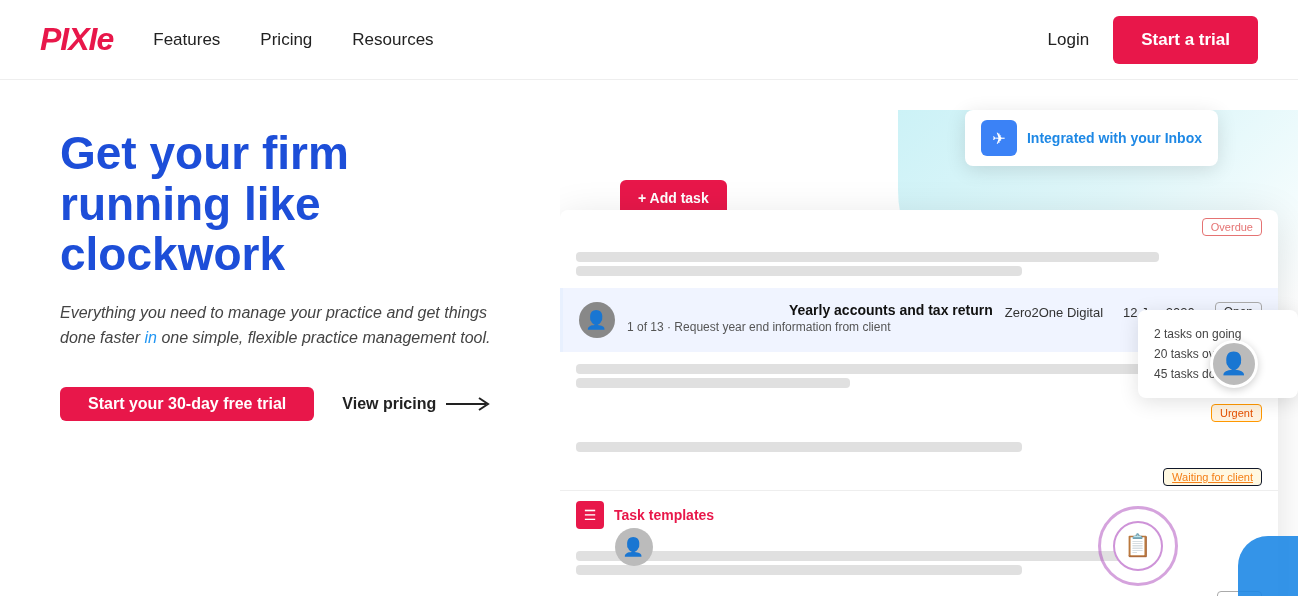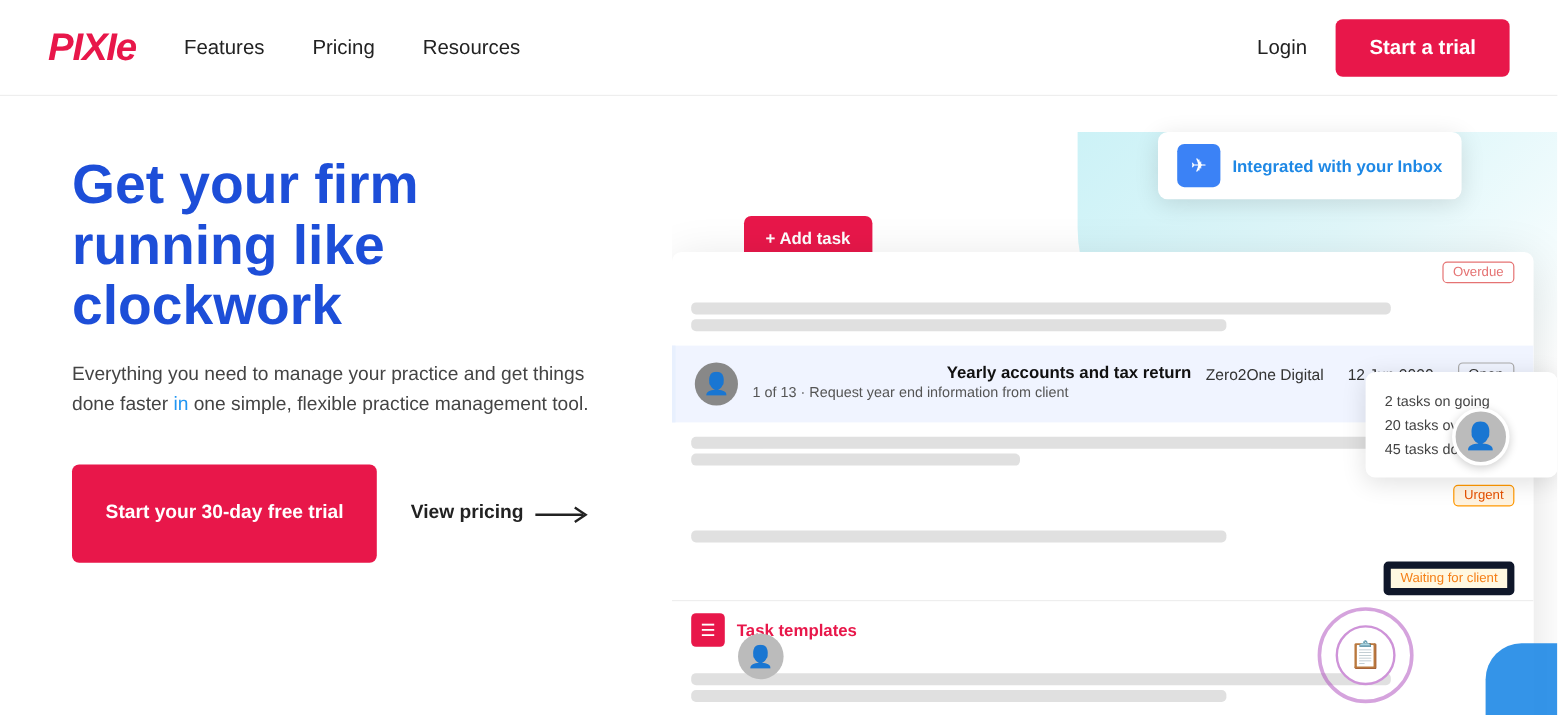--- a/index.html
+++ b/index.html
@@ -29,30 +29,30 @@
       flex-shrink: 0;
     }
     .eyebrow {
       font-size: 11px; font-weight: 700; color: #e8174a; letter-spacing: 1.5px;
       text-transform: uppercase; margin-bottom: 16px;
     }
     .headline {
       font-size: 46px; font-weight: 900; color: #1d4ed8; line-height: 1.1; margin-bottom: 20px;
     }
     .subtext {
-      font-size: 16px; color: #444; line-height: 1.6; margin-bottom: 36px; max-width: 460px;
+      font-size: 16px; color: #444; line-height: 1.6; margin-bottom: 36px; max-width: 460px; font-style: italic;
     }
     .subtext .highlight { color: #2196f3; }
     .cta-row { display: flex; align-items: center; gap: 28px; }
     .free-trial-btn {
       background: #e8174a; color: #fff; border: none; border-radius: 6px;
-      padding: 32px 28px; font-size: 16px; font-weight: 700; cursor: pointer; white-space: nowrap;
+      padding: 8px 28px; font-size: 16px; font-weight: 700; cursor: pointer; white-space: nowrap;
     }
     .view-pricing-link {
-      display: flex; align-items: flex-end; gap: 10px;
+      display: flex; align-items: center; gap: 10px;
       font-size: 16px; color: #222; font-weight: 600; cursor: pointer; text-decoration: none;
     }
     .arrow-line {
       display: flex; align-items: center;
     }
     .arrow-line svg { width: 50px; height: 16px; }
 
     
     .right-content {
       flex: 1; position: relative; overflow: hidden;
@@ -140,22 +140,22 @@
     
     .urgent-row { display: flex; justify-content: flex-end; padding: 4px 16px 8px; }
     .urgent-badge {
       background: #fff3e0; border: 1px solid #ff9800; color: #e65100;
       border-radius: 4px; padding: 2px 8px; font-size: 11px;
     }
 
     
     .waiting-row { display: flex; justify-content: flex-end; padding: 4px 16px; }
     .waiting-badge {
-      background: #fff8e1; border: 6px solid #0f172a; color: #f57f17;
-      border-radius: 4px; padding: 2px 8px; font-size: 11px;
+      background: #fff8e1; border: 1px solid #0f172a; color: #f57f17;
+      border-radius: 4px; padding: 2px 8px; font-size: 11px; text-decoration: underline;
     }
 
     
     .open-row { display: flex; justify-content: flex-end; padding: 4px 16px 8px; }
     .open-badge {
       border: 1px solid #aaa; border-radius: 4px; padding: 2px 8px; font-size: 11px; color: #333;
     }
 
     
     .task-templates-bar {

